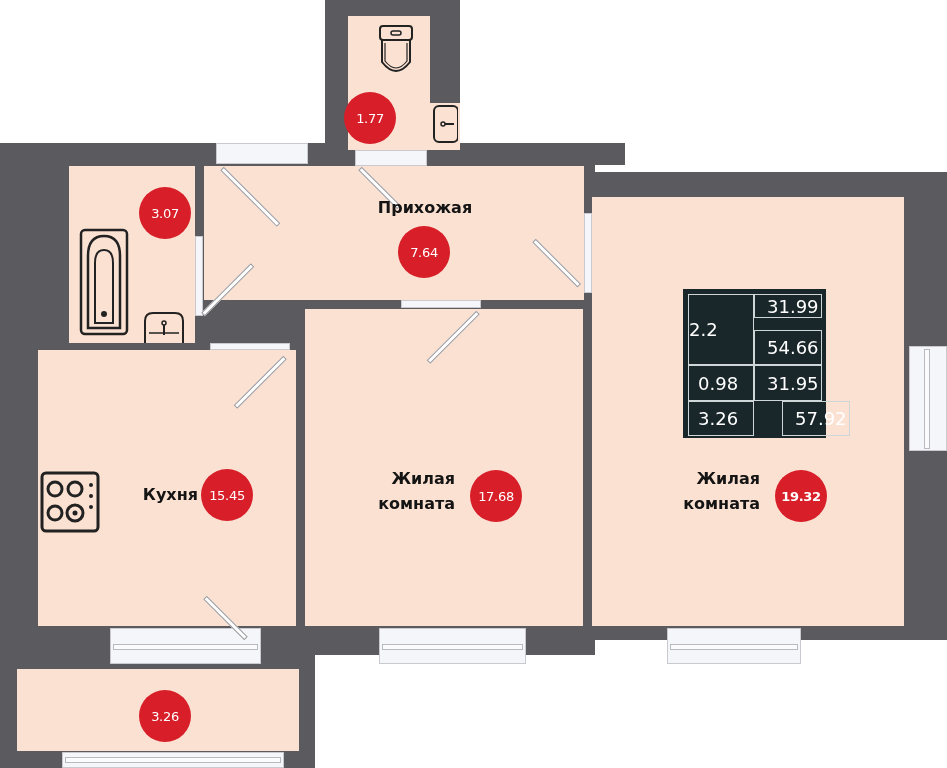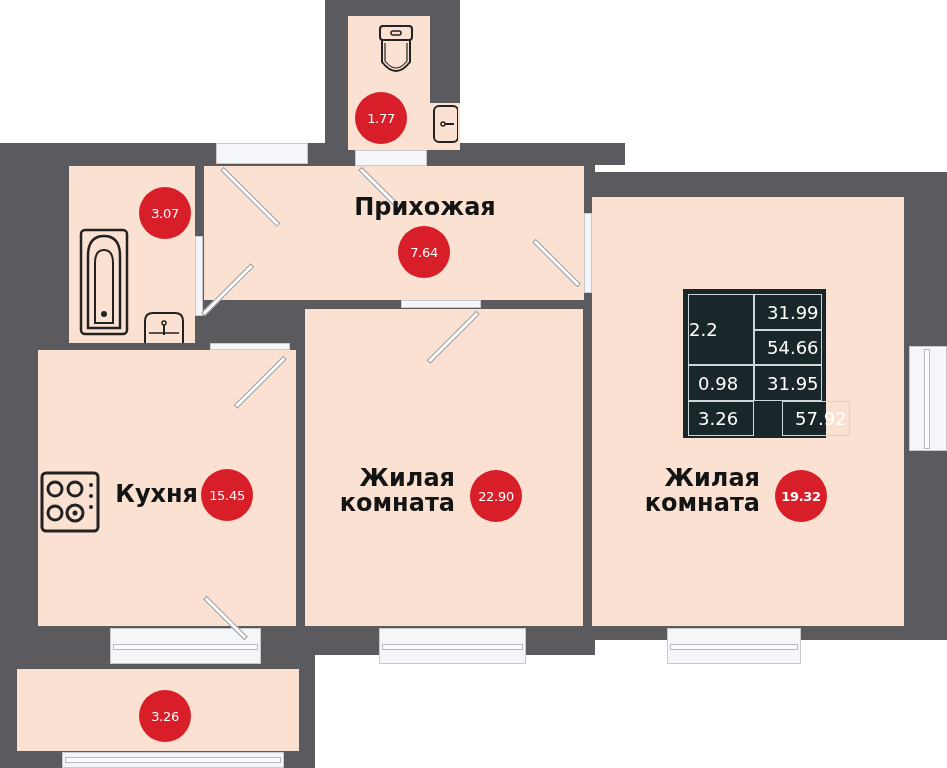--- a/index.html
+++ b/index.html
@@ -6,21 +6,21 @@
   body { width:947px; height:768px; background:#ffffff; position:relative; overflow:hidden;
          font-family:"DejaVu Sans", sans-serif; }
   .abs { position:absolute; }
   .wall { position:absolute; background:#5b5b5f; }
   .room { position:absolute; background:#fbe1d2; }
   .win { position:absolute; background:#f5f6f9; border:1px solid #c9c9cf; box-sizing:border-box; }
   .win .bar { position:absolute; border:1px solid #b9b9c0; background:#fbfbfd; box-sizing:border-box; }
   .door { position:absolute; height:5px; background:#ffffff; border:1px solid #9a9a9f; box-sizing:border-box; transform-origin:0 50%; }
   .badge { position:absolute; border-radius:50%; background:#d81e28; color:#fff; font-size:13px;
            display:flex; align-items:center; justify-content:center; letter-spacing:-0.3px; }
-  .label { position:absolute; color:#141414; font-weight:bold; font-size:24px; line-height:25px; text-align:right; }
+  .label { position:absolute; color:#141414; font-weight:bold; font-size:16px; line-height:25px; text-align:right; }
   .legend { position:absolute; left:683px; top:289px; width:143px; height:149px; background:#19262a;
             border:2px solid #19262a; box-sizing:border-box; }
   .legend .cell { position:absolute; border:1px solid #cfd6d8; box-sizing:border-box; color:#fff;
                   font-size:18px; display:flex; align-items:center; }
 </style>
 </head>
 <body>
 
 <div class="wall" style="left:325px;top:0;width:135px;height:165px;"></div>
 <div class="wall" style="left:0;top:143px;width:625px;height:22px;"></div>
@@ -108,33 +108,33 @@
 
 <div class="label" style="left:330px;top:466px;width:125px;">
   <div>Жилая</div>
   <div>комната</div>
 </div>
 <div class="label" style="left:630px;top:466px;width:130px;">
   <div>Жилая</div>
   <div>комната</div>
 </div>
 
-<div class="badge" style="left:355px;top:92px;width:52px;height:52px;">1.77</div>
+<div class="badge" style="left:344px;top:92px;width:52px;height:52px;">1.77</div>
 <div class="badge" style="left:139px;top:187px;width:52px;height:52px;text-align:right;">3.07</div>
 <div class="badge" style="left:398px;top:226px;width:52px;height:52px;">7.64</div>
 <div class="badge" style="left:201px;top:469px;width:52px;height:52px;">15.45</div>
-<div class="badge" style="left:470px;top:470px;width:52px;height:52px;">22.90</div>
+<div class="badge" style="left:470px;top:470px;width:52px;height:52px;">17.68</div>
 <div class="badge" style="left:775px;top:470px;width:52px;height:52px;font-weight:bold;">19.32</div>
 <div class="badge" style="left:139px;top:690px;width:52px;height:52px;">3.26</div>
 
 <div class="legend">
   <div class="cell" style="left:3px;top:3px;width:66px;height:71px;">
     <span>2.2</span>
   </div>
-  <div class="cell" style="left:69px;top:3px;width:68px;height:36px;padding-left:12px;">
+  <div class="cell" style="left:69px;top:3px;width:68px;height:24px;padding-left:12px;">
     <span>31.99</span>
   </div>
   <div class="cell" style="left:69px;top:39px;width:68px;height:35px;padding-left:12px;">
     <span>54.66</span>
   </div>
   <div class="cell" style="left:3px;top:74px;width:66px;height:36px;padding-left:9px;">
     <span>0.98</span>
   </div>
   <div class="cell" style="left:69px;top:74px;width:68px;height:36px;padding-left:12px;">
     <span>31.95</span>

